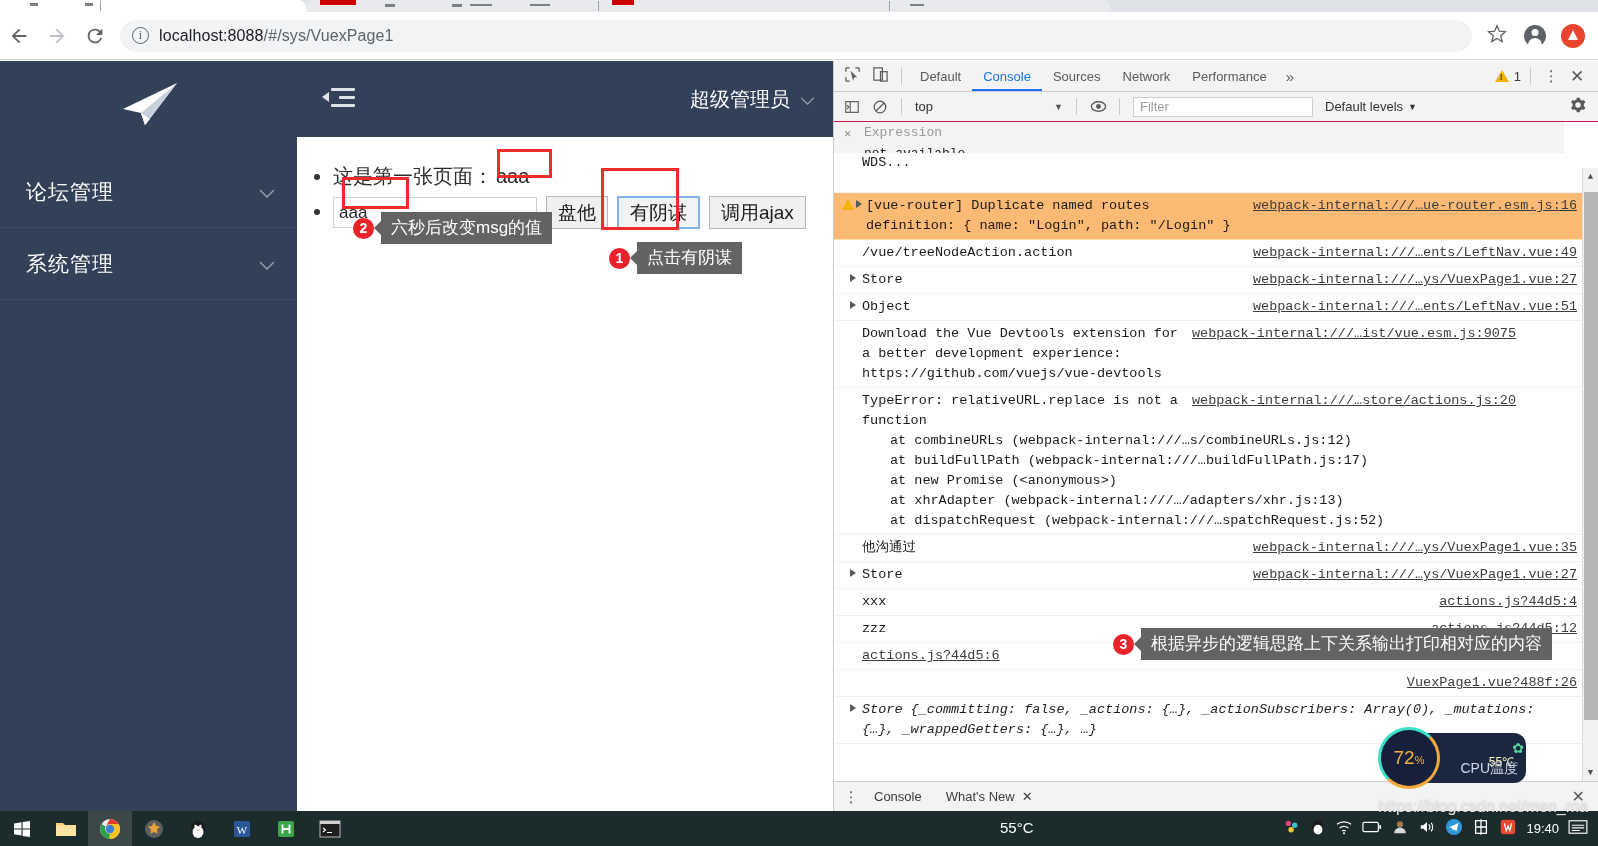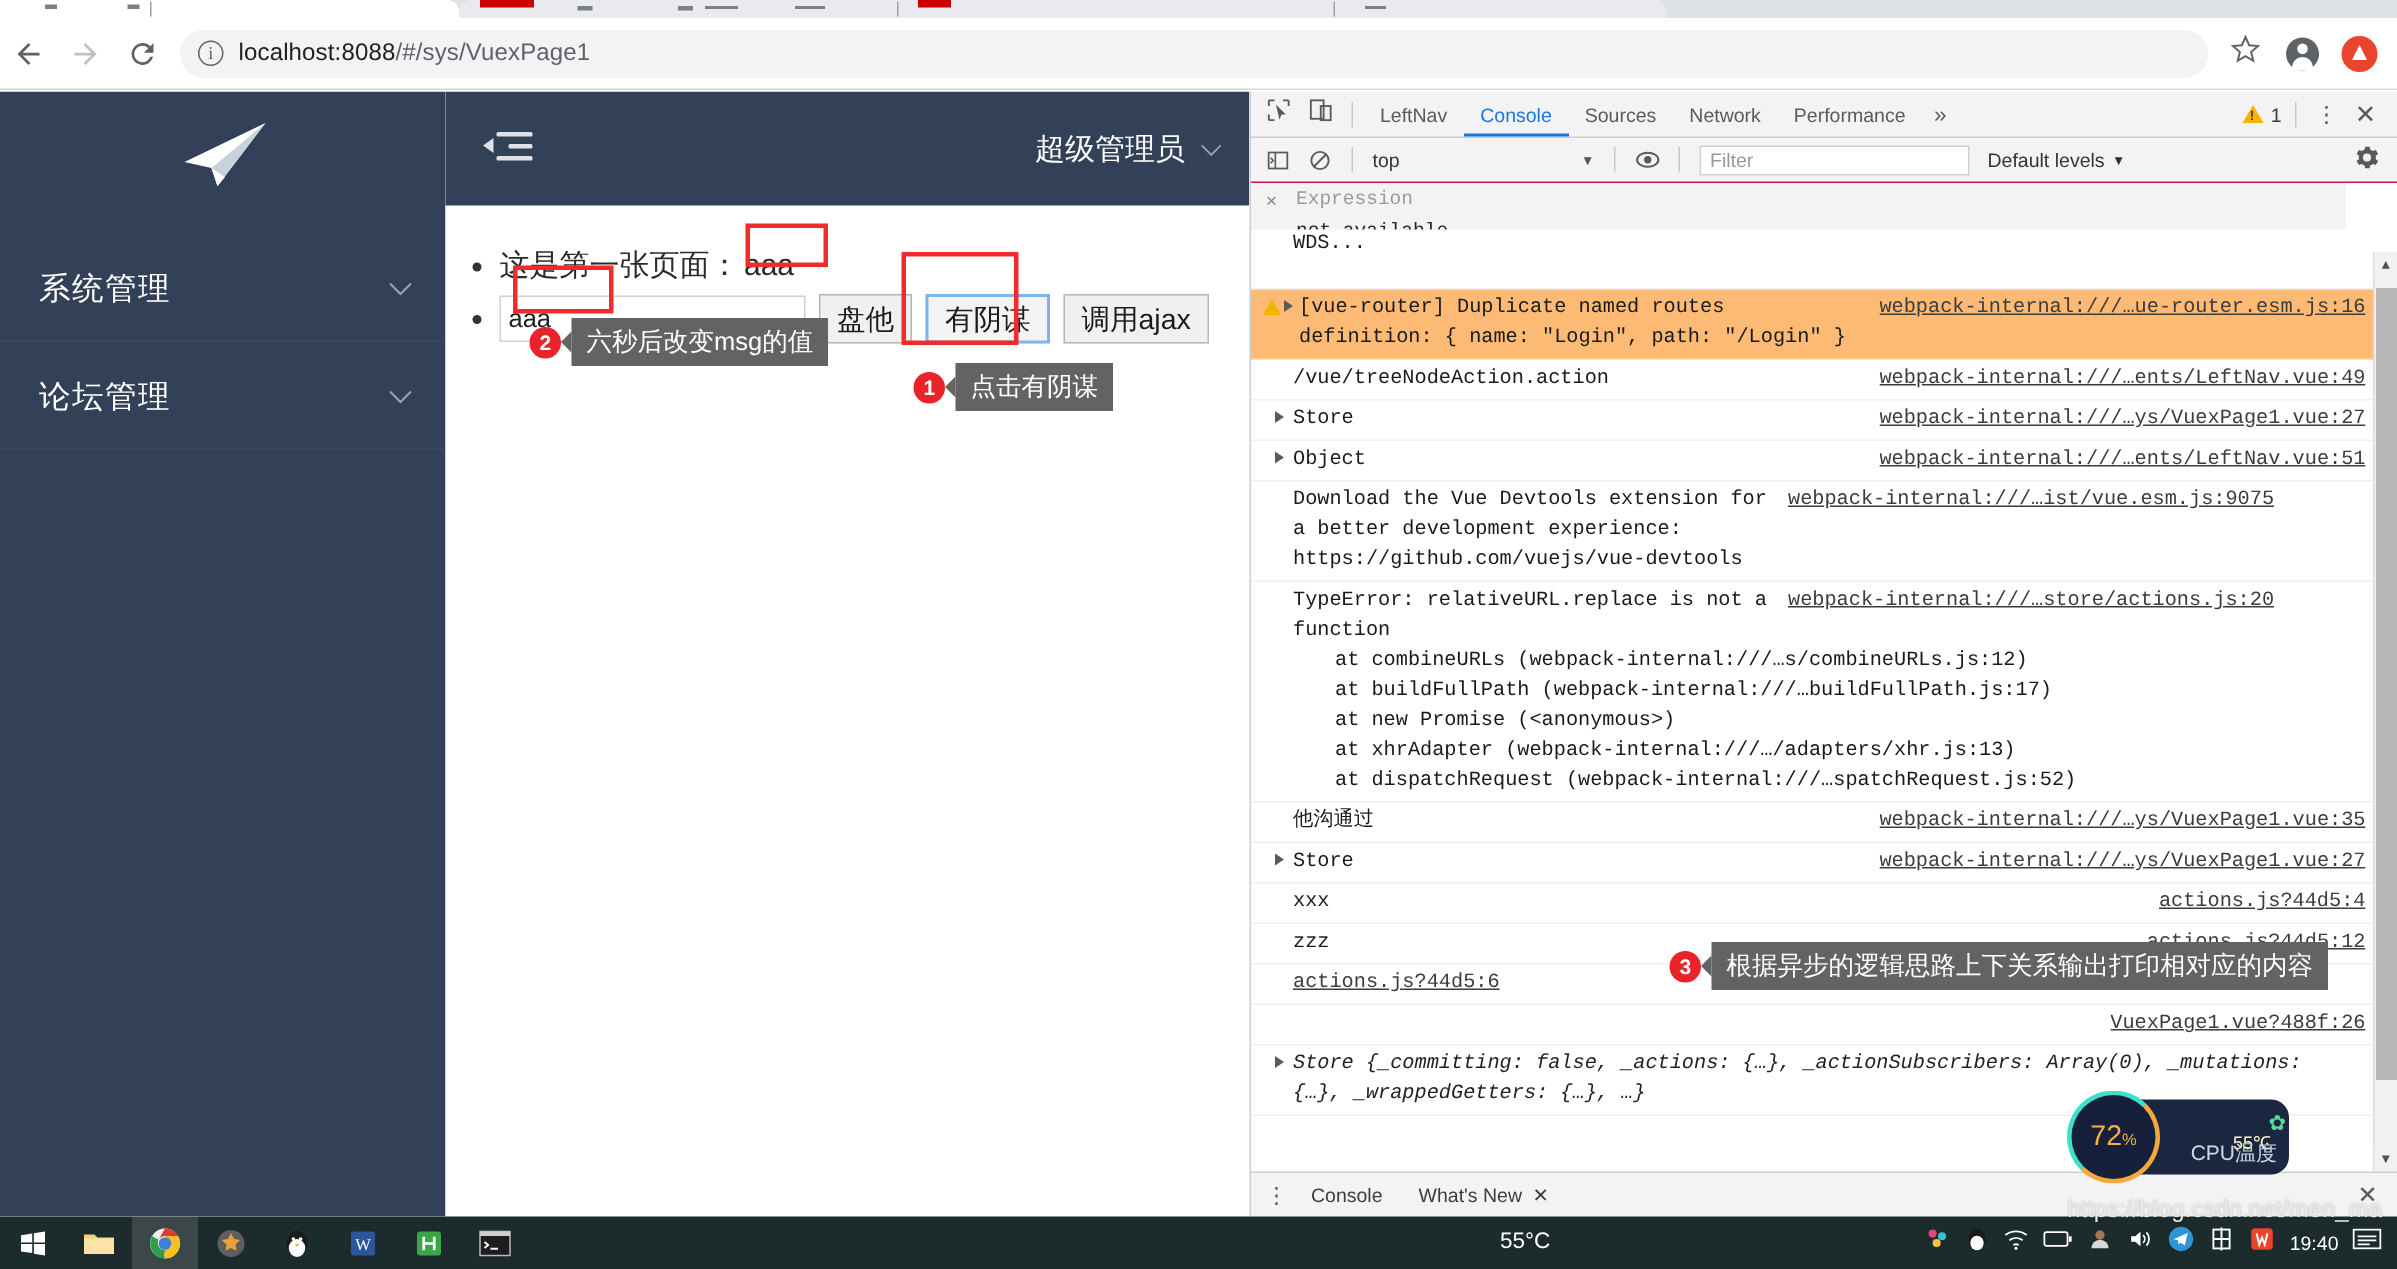--- a/index.html
+++ b/index.html
@@ -368,29 +368,29 @@
       <div class="logo-wrap">
         <span>
           <svg width="64" height="52" viewBox="0 0 64 52">
             <path d="M6 28 L60 2 L28 44 L24 32 Z" fill="#ffffff"></path>
             <path d="M28 44 L24 32 L60 2 Z" fill="#c9d1dc"></path>
             <path d="M24 32 L33 38 L28 44 Z" fill="#ffffff"></path>
           </svg>
         </span>
       </div>
       <div class="nav-item">
-        <span class="nav-label">系统管理</span>
+        <span class="nav-label">论坛管理</span>
         <span class="chev">
           <svg width="16" height="10" viewBox="0 0 16 10">
               <path d="M1 1 L8 8 L15 1" fill="none" stroke="currentColor" stroke-width="1.4"></path>
             </svg>
         </span>
       </div>
       <div class="nav-item">
-        <span class="nav-label">论坛管理</span>
+        <span class="nav-label">系统管理</span>
         <span class="chev">
           <svg width="16" height="10" viewBox="0 0 16 10">
               <path d="M1 1 L8 8 L15 1" fill="none" stroke="currentColor" stroke-width="1.4"></path>
             </svg>
         </span>
       </div>
     </div>
 
     <div class="app-main">
       <div class="app-header">
@@ -462,21 +462,21 @@
       </div>
       <div class="dt-tool-icon">
         <span>
           <svg width="17" height="17" viewBox="0 0 18 18">
             <rect x="2" y="2" width="9" height="13" fill="none" stroke="currentColor" stroke-width="1.3"></rect>
             <rect x="9" y="6" width="7" height="10" fill="none" stroke="currentColor" stroke-width="1.3"></rect>
           </svg>
         </span>
       </div>
       <div class="dt-sep"></div>
-      <div class="dt-tab">LeftNav</div>
+      <div class="dt-tab">Default</div>
       <div class="dt-tab active">Console</div>
       <div class="dt-tab">Sources</div>
       <div class="dt-tab">Network</div>
       <div class="dt-tab">Performance</div>
       <div class="dt-more">»</div>
       <div class="dt-right">
         <div class="warn-badge">
           <span class="warn-tri"></span>
           <span>1</span>
         </div>

